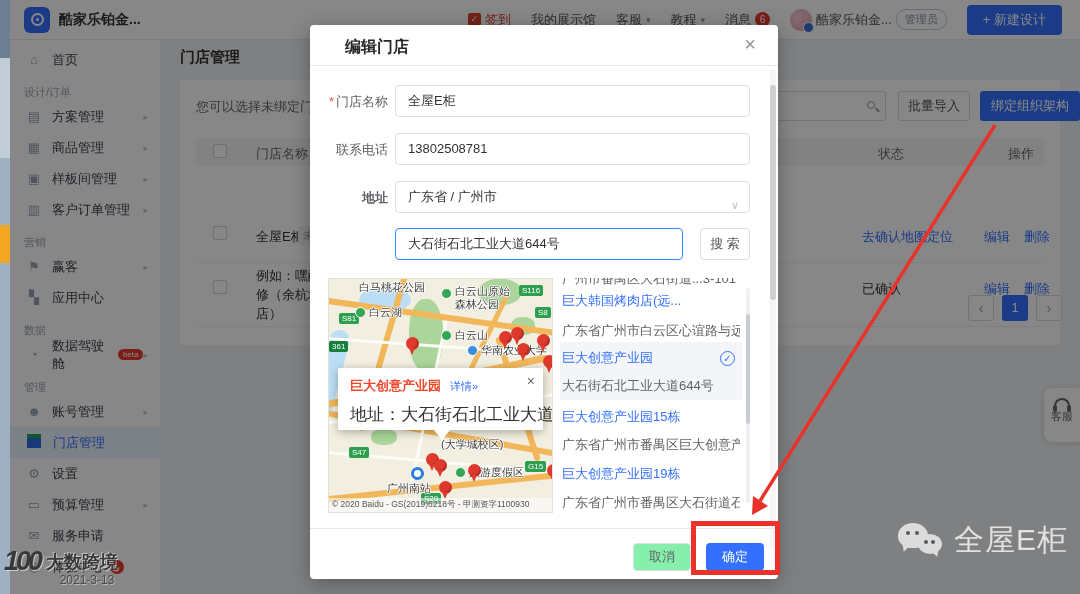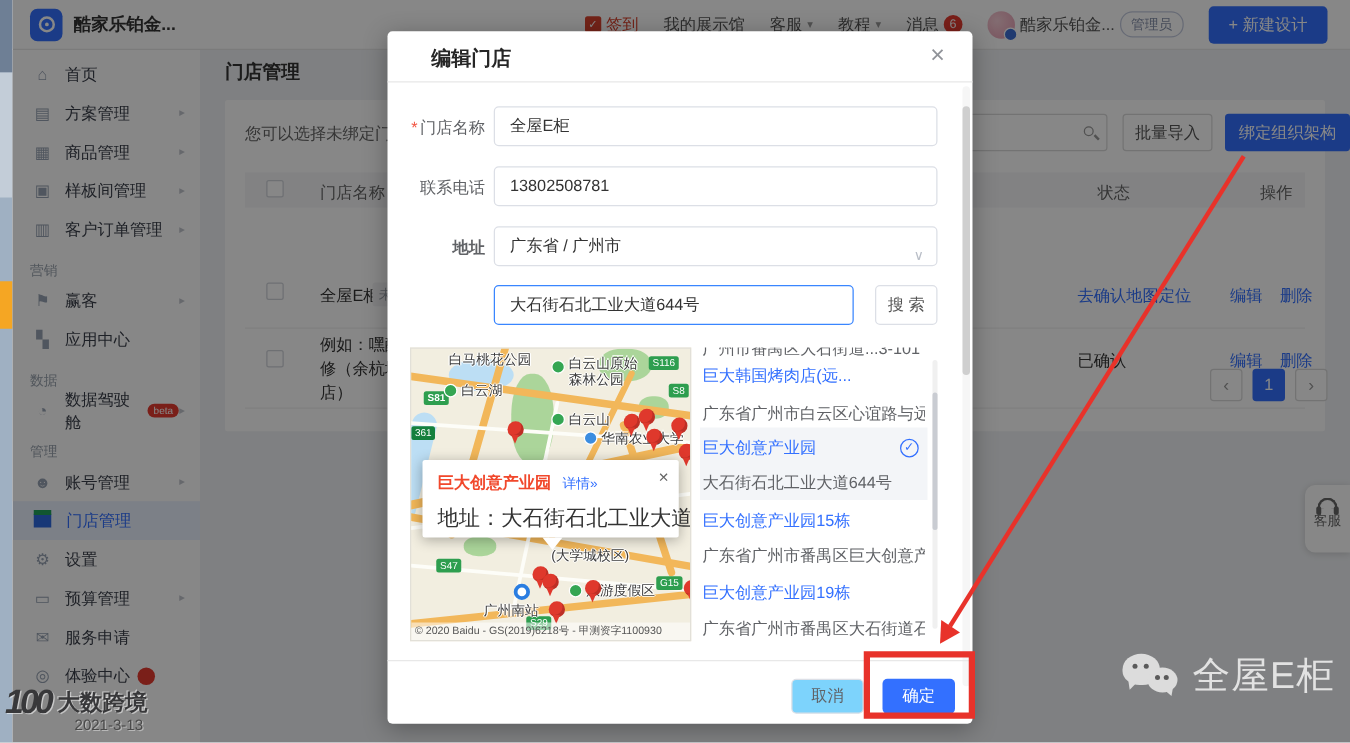--- a/index.html
+++ b/index.html
@@ -80,21 +80,21 @@
   .m-hdiv { position:absolute; left:0; top:40px; right:0; height:1px; background:#e8e8e8; }
   .f-label { position:absolute; width:76px; text-align:right; font-size:13px; color:#606266; }
   .req { color:#f25643; margin-right:2px; }
   .f-input { position:absolute; left:85px; width:355px; height:32px; border:1px solid #dcdfe6; border-radius:4px; font-size:13px; color:#333; line-height:30px; padding-left:12px; background:#fff; }
   .f-chev { position:absolute; right:10px; top:0; color:#b9bec7; font-size:11px; }
   .focus-bd { border-color:#3a86ff; }
   .search-btn { position:absolute; left:390px; width:50px; height:32px; border:1px solid #dcdfe6; border-radius:4px; background:#fff; font-size:13px; color:#555; text-align:center; line-height:30px; }
   .m-scroll { position:absolute; right:2px; top:44px; width:6px; height:480px; background:#f6f6f6; border-radius:3px; }
   .m-thumb { position:absolute; right:2px; top:60px; width:6px; height:215px; background:#cfcfcf; border-radius:3px; }
   .m-footer { position:absolute; left:0; right:0; bottom:0; height:51px; border-top:1px solid #e8e8e8; }
-  .btn-cancel { position:absolute; left:323px; top:14px; width:58px; height:28px; border:1px solid #dcdfe6; border-radius:4px; background:#7dd3fc; font-size:13px; color:#606266; text-align:center; line-height:26px; }
+  .btn-cancel { position:absolute; left:323px; top:14px; width:58px; height:28px; border:1px solid #dcdfe6; border-radius:4px; background:#86efac; font-size:13px; color:#606266; text-align:center; line-height:26px; }
   .btn-confirm { position:absolute; left:396px; top:14px; width:58px; height:28px; border-radius:4px; background:#3370ff; font-size:13px; color:#fff; text-align:center; line-height:28px; }
 
   
   .map { position:absolute; left:18px; top:253px; width:225px; height:235px; background:#f2eee0; overflow:hidden; border:1px solid #e2e0d8; }
   .rd { position:absolute; background:#f2b75a; border-radius:3px; }
   .rdw { position:absolute; background:#fdfdf8; border-radius:2px; }
   .park { position:absolute; background:#abd59a; border-radius:45%; }
   .water { position:absolute; background:#bcdef4; border-radius:50%; }
   .badge { position:absolute; background:#2e9e4f; color:#fff; font-size:8px; line-height:11px; padding:0 3px; border-radius:2px; }
   .badge-red { background:#15803d; }
@@ -183,20 +183,21 @@
         </div>
         <div class="new-design">+ 新建设计</div>
       </div>
     </div>
 
     <div class="sidebar">
       <div class="sb-item">
           <span class="ic">⌂</span>
           <span>首页</span>
         </div>
+      <div class="sb-sec">设计/订单</div>
       <div class="sb-item">
           <span class="ic">▤</span>
           <span>方案管理</span>
           <span class="arr">▸</span>
         </div>
       <div class="sb-item">
           <span class="ic">▦</span>
           <span>商品管理</span>
           <span class="arr">▸</span>
         </div>
@@ -340,21 +341,21 @@
       <div class="rd" style="left:52px; top:-15px; width:6px; height:170px; transform:rotate(16deg);"></div>
       <div class="rd" style="left:186px; top:55px; width:6px; height:130px; transform:rotate(-18deg);"></div>
       <div class="rd" style="left:142px; top:10px; width:5px; height:150px; transform:rotate(26deg);"></div>
       <div class="rdw" style="left:-6px; top:66px; width:240px; height:3px; transform:rotate(4deg);"></div>
       <div class="rdw" style="left:-6px; top:128px; width:240px; height:3px; transform:rotate(-7deg);"></div>
       <div class="rdw" style="left:98px; top:40px; width:3px; height:170px; transform:rotate(12deg);"></div>
       <div class="rdw" style="left:-6px; top:182px; width:240px; height:3px; transform:rotate(5deg);"></div>
 
       <span class="badge" style="left:190px; top:6px;">S116</span>
       <span class="badge" style="left:206px; top:28px;">S8</span>
-      <span class="badge" style="left:10px; top:34px;font-weight:bold;">S81</span>
+      <span class="badge" style="left:10px; top:34px;">S81</span>
       <span class="badge" style="left:20px; top:168px;">S47</span>
       <span class="badge" style="left:196px; top:182px;">G15</span>
       <span class="badge" style="left:92px; top:214px;">S29</span>
       <span class="badge badge-red" style="left:0px; top:62px;">361</span>
 
       <span class="mlabel" style="left:30px; top:1px;">白马桃花公园</span>
       <span class="mlabel" style="left:126px; top:6px; white-space:normal; width:62px; line-height:13px;">白云山原始 森林公园</span>
       <i class="poi-g" style="left:112px; top:9px;"></i>
       <span class="mlabel" style="left:40px; top:26px;">白云湖</span>
       <i class="poi-g" style="left:26px; top:28px;"></i>

